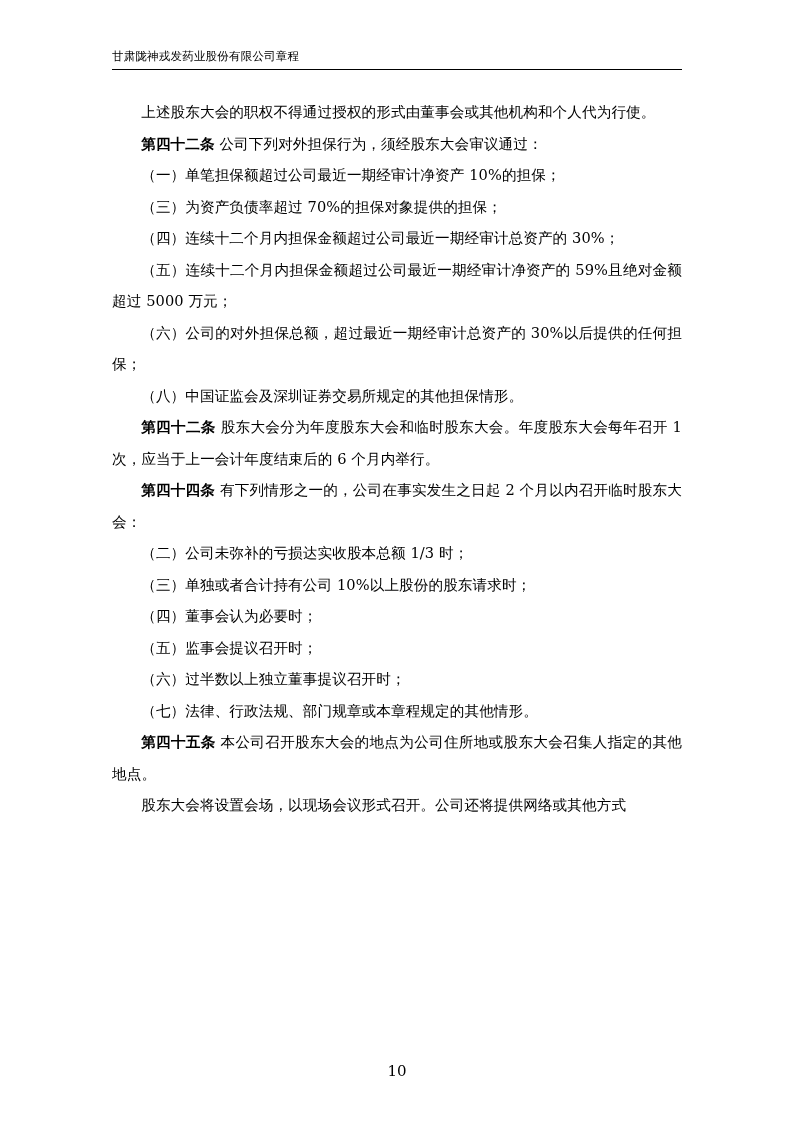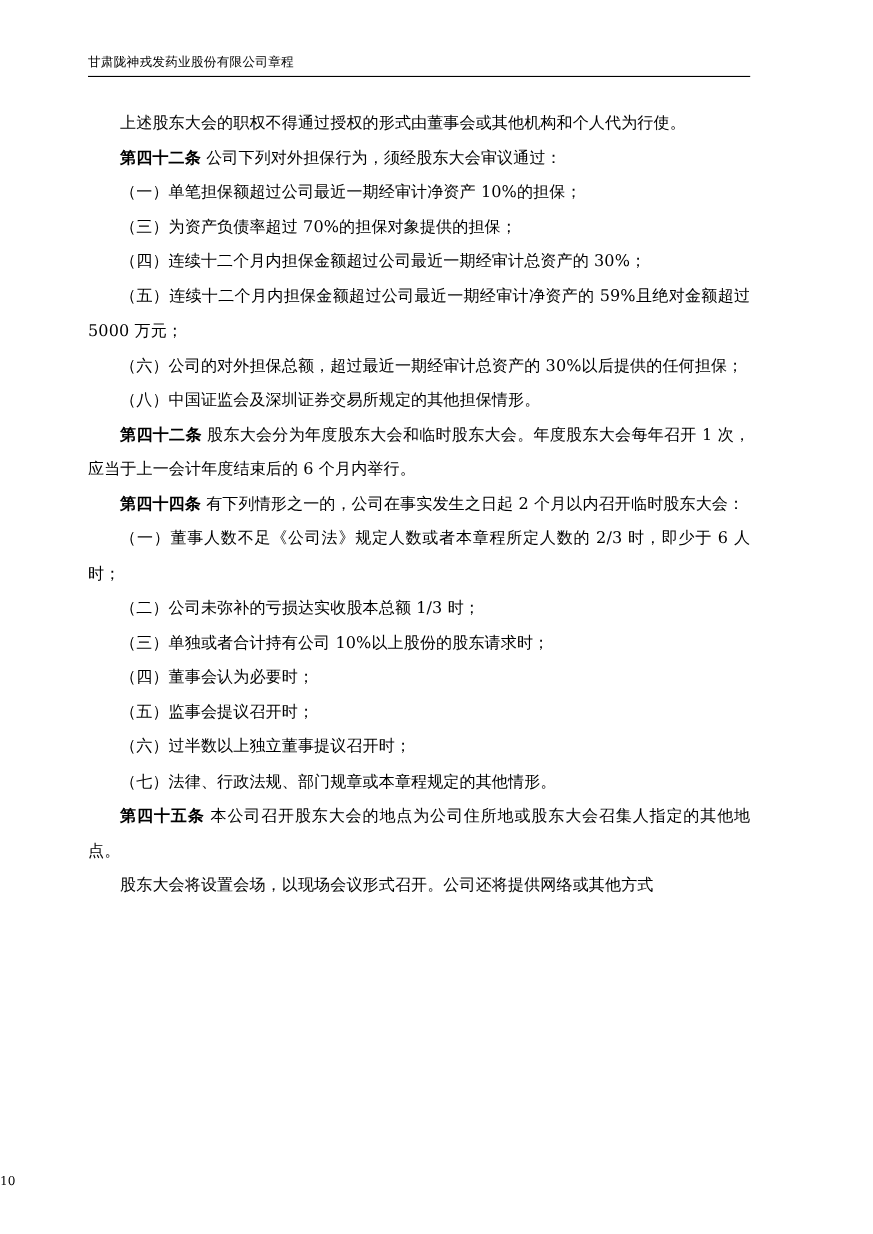--- a/index.html
+++ b/index.html
@@ -12,21 +12,21 @@
     background: #ffffff;
     font-family: "DejaVu Serif", "Liberation Serif", serif;
     color: #000000;
     -webkit-font-smoothing: antialiased;
   }
   .page {
     position: relative;
     width: 794px;
     height: 1122px;
     box-sizing: border-box;
-    padding: 48px 112px 40px 80px;
+    padding: 48px 112px 40px 112px;
   }
   .header {
     font-size: 11.5px;
     line-height: 1.4;
     letter-spacing: 0.2px;
     padding-bottom: 5px;
     border-bottom: 1.1px solid #000;
     margin-bottom: 26px;
     font-family: "DejaVu Serif", "Liberation Serif", serif;
   }
@@ -45,21 +45,22 @@
     text-indent: 2em;
   }
   .art {
     font-weight: bold;
   }
   .footer {
     position: absolute;
     left: 0;
     right: 0;
     bottom: 42px;
-    font-size: 11px;
+    text-align: center;
+    font-size: 15px;
     font-family: "DejaVu Serif", "Liberation Serif", serif;
   }
 </style>
 </head>
 <body>
 
 <div class="page">
 
   <div class="header">甘肃陇神戎发药业股份有限公司章程</div>
 
@@ -67,21 +68,20 @@
       <p class="indent"><span>上述股东大会的职权不得通过授权的形式由董事会或其他机构和个人代为行使。</span></p>
       <p class="indent"><span class="art">第四十二条</span> <span>公司下列对外担保行为，须经股东大会审议通过：</span></p>
       <p class="indent"><span>（一）单笔担保额超过公司最近一期经审计净资产 10%的担保；</span></p>
       <p class="indent"><span>（三）为资产负债率超过 70%的担保对象提供的担保；</span></p>
       <p class="indent"><span>（四）连续十二个月内担保金额超过公司最近一期经审计总资产的 30%；</span></p>
       <p class="indent"><span>（五）连续十二个月内担保金额超过公司最近一期经审计净资产的 59%且绝对金额超过 5000 万元；</span></p>
       <p class="indent"><span>（六）公司的对外担保总额，超过最近一期经审计总资产的 30%以后提供的任何担保；</span></p>
       <p class="indent"><span>（八）中国证监会及深圳证券交易所规定的其他担保情形。</span></p>
       <p class="indent"><span class="art">第四十二条</span> <span>股东大会分为年度股东大会和临时股东大会。年度股东大会每年召开 1 次，应当于上一会计年度结束后的 6 个月内举行。</span></p>
       <p class="indent"><span class="art">第四十四条</span> <span>有下列情形之一的，公司在事实发生之日起 2 个月以内召开临时股东大会：</span></p>
-      <p class="indent"><span>（一）董事人数不足《公司法》规定人数或者本章程所定人数的 2/3 时，即少于 6 人时；</span></p>
       <p class="indent"><span>（二）公司未弥补的亏损达实收股本总额 1/3 时；</span></p>
       <p class="indent"><span>（三）单独或者合计持有公司 10%以上股份的股东请求时；</span></p>
       <p class="indent"><span>（四）董事会认为必要时；</span></p>
       <p class="indent"><span>（五）监事会提议召开时；</span></p>
       <p class="indent"><span>（六）过半数以上独立董事提议召开时；</span></p>
       <p class="indent"><span>（七）法律、行政法规、部门规章或本章程规定的其他情形。</span></p>
       <p class="indent"><span class="art">第四十五条</span> <span>本公司召开股东大会的地点为公司住所地或股东大会召集人指定的其他地点。</span></p>
       <p class="indent"><span>股东大会将设置会场，以现场会议形式召开。公司还将提供网络或其他方式</span></p>
     </div>
 

